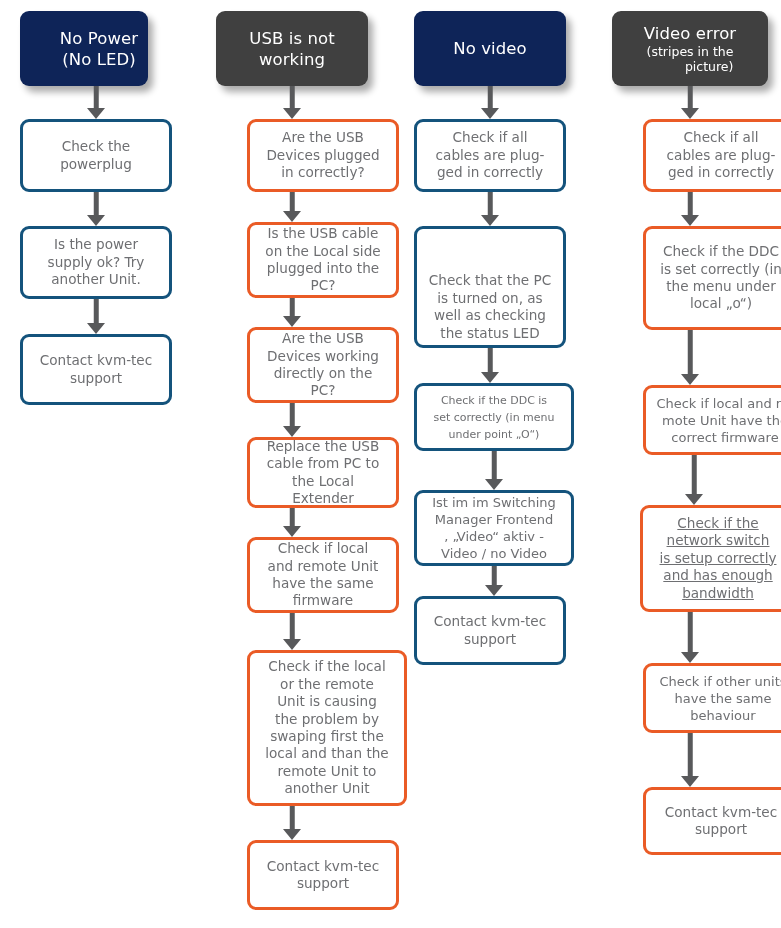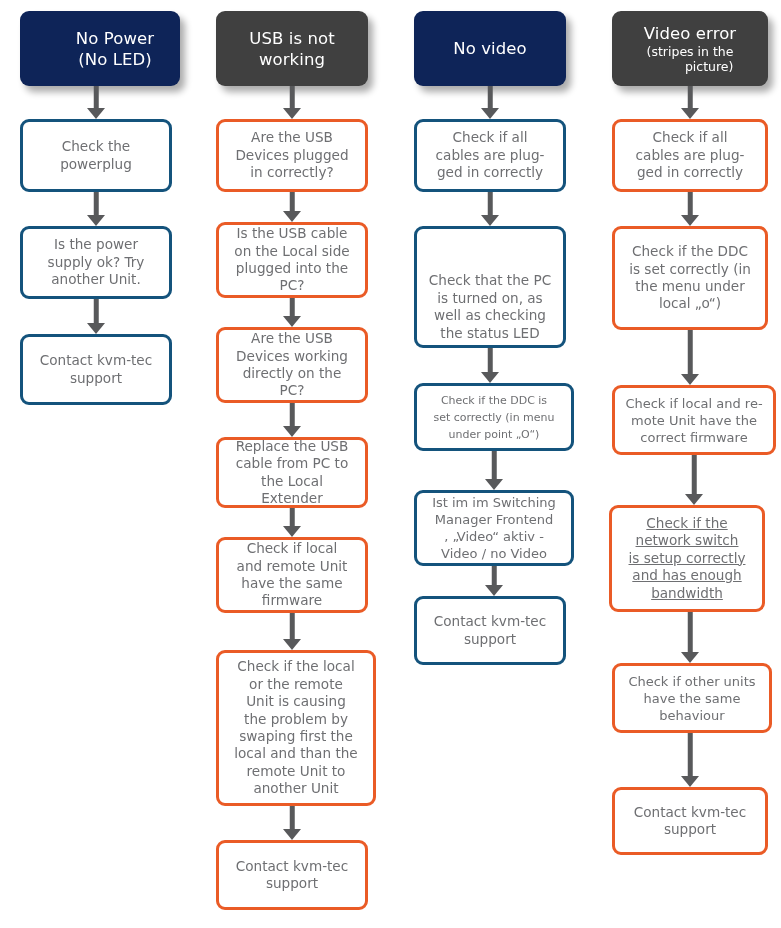--- a/index.html
+++ b/index.html
@@ -64,21 +64,21 @@
     background: #FFFFFF;
     border-radius: 9px;
     display: flex;
     align-items: center;
     justify-content: center;
     text-align: center;
     color: #6E6F72;
     padding: 3px 5px;
   }
   .box.navy   { border: 3.2px solid #14537C; }
-  .box.orange { border: 3.2px solid #EA5B26; }
+  .box.orange { border: 3.2px solid #EA5B26; margin-left: 31px; }
 
   .box-text {
     font-size: 13.6px;
     line-height: 17.4px;
     width: 100%;
     white-space: pre-line;
   }
 
   
   .arrow {
@@ -105,21 +105,21 @@
     border-top: 11px solid #58595B;
   }
 </style>
 </head>
 <body>
 
 <div id="chart">
 
   <div class="col">
 
-    <div class="header-card navy" style="left:20px; top:11px; width:160px; height:75px;padding-left:36px;">
+    <div class="header-card navy" style="left:20px; top:11px; width:128px; height:75px;padding-left:36px;">
       <div class="header-title">No Power</div>
       <div class="header-title">(No LED)</div>
     </div>
 
     <div class="arrow" style="left:96px; top:86px; height:33px;">
       <div class="shaft" style="height:22px;"></div>
         <div class="head"></div>
     </div>
 
     <div class="box navy" style="left:20px; top:119px; width:152px; height:73px;">

